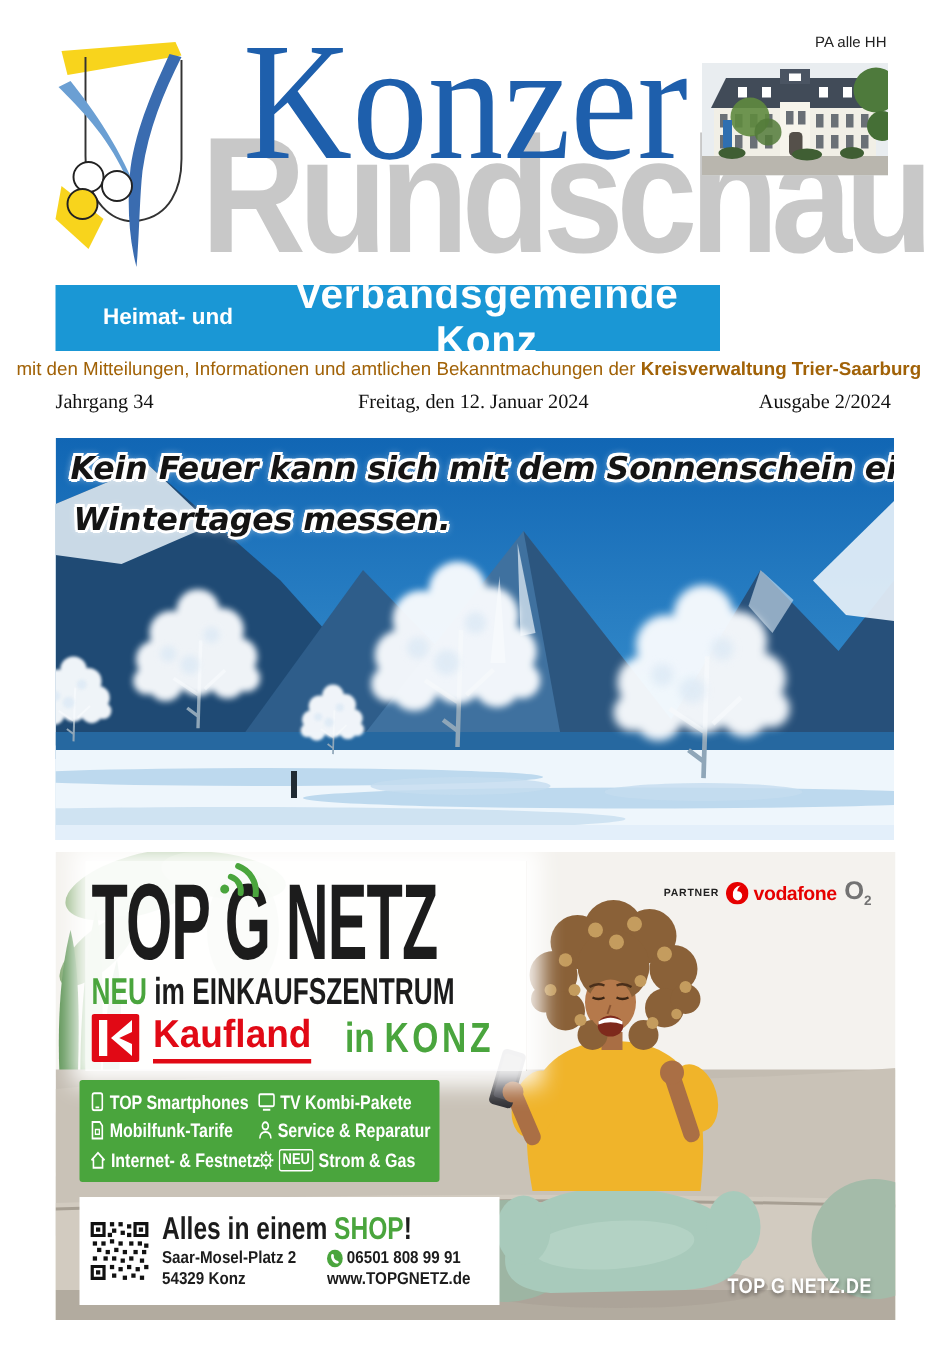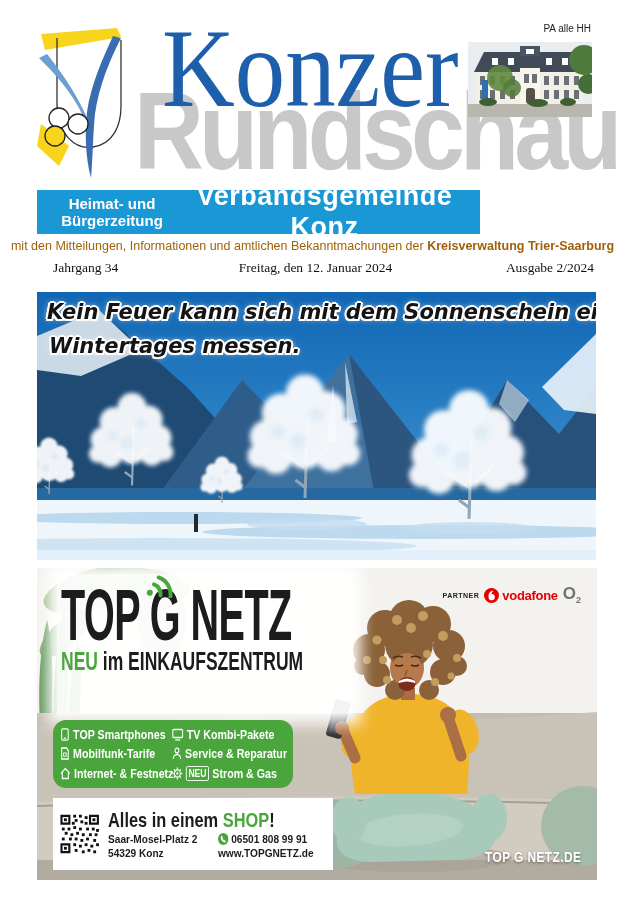--- a/index.html
+++ b/index.html
@@ -23,21 +23,21 @@
     display:flex;align-items:center;z-index:4;}
   .banner-label{width:150px;text-align:center;font-weight:700;font-size:15px;line-height:1.15;}
   .banner-title{flex:1;text-align:center;font-weight:700;font-size:27px;letter-spacing:.5px;
     padding-right:18px;}
 
   .subtitle{left:0;top:239px;width:625px;text-align:center;font-size:12.5px;color:#a16207;}
   .subtitle b{font-weight:700;}
 
   .dateline{left:37px;top:260px;width:557px;height:18px;
     font-family:"Liberation Serif",serif;font-size:13.5px;color:#111;}
-  .dateline .vol{position:absolute;left:16px;top:0;}
+  .dateline .vol{position:absolute;left:0;top:0;}
   .dateline .date{position:absolute;left:0;right:0;text-align:center;top:0;}
   .dateline .issue{position:absolute;right:0;top:0;}
 
   
   .hero{left:37px;top:292px;width:559px;height:268px;overflow:hidden;}
   .hero svg{display:block;width:100%;height:100%;}
   .quote{position:absolute;color:#141414;font-family:"DejaVu Sans",sans-serif;
     font-style:italic;font-weight:700;white-space:nowrap;
     text-shadow:-1.5px -1.5px 0 #fff,1.5px -1.5px 0 #fff,-1.5px 1.5px 0 #fff,
       1.5px 1.5px 0 #fff,0 -2px 0 #fff,0 2px 0 #fff,-2px 0 0 #fff,2px 0 0 #fff,
@@ -66,21 +66,21 @@
     color:#1c1c1c;transform:scaleX(.7);transform-origin:left top;white-space:nowrap;}
   .green-txt{color:#4aa53d;}
   .brand-row{position:absolute;left:24px;top:106px;display:flex;align-items:center;gap:9px;}
   .kaufland-word{font-size:26px;font-weight:700;color:#e10915;border-bottom:3px solid #e10915;
     padding-bottom:1px;transform:scaleX(.95);transform-origin:left center;white-space:nowrap;}
   .location{font-size:28px;font-weight:700;color:#4aa53d;
     transform:scaleX(.8);transform-origin:left center;white-space:nowrap;margin-left:8px;}
   .location .city{letter-spacing:3px;margin-left:8px;}
 
   .feature-box{position:absolute;left:16px;top:152px;width:240px;height:68px;
-    background:#4aa53d;border-radius:13px;padding:5px 7px;box-sizing:border-box;
+    background:#4aa53d;border-radius:2px;padding:5px 7px;box-sizing:border-box;
     display:grid;grid-template-rows:repeat(3,1fr);grid-template-columns:112px 1fr;
     grid-auto-flow:column;color:#fff;}
   .feature{display:flex;align-items:center;gap:4px;font-size:13px;font-weight:700;
     white-space:nowrap;transform:scaleX(.82);transform-origin:left center;}
   .feature svg{flex:0 0 auto;}
   .neu-badge{border:1.5px solid #fff;border-radius:2px;font-size:10.5px;font-weight:700;
     padding:0 2px;line-height:1.25;}
 
   .shop-box{position:absolute;left:16px;top:230px;width:280px;height:72px;background:#fff;
     box-sizing:border-box;padding:16px 6px;display:flex;align-items:center;gap:8px;}
@@ -159,21 +159,20 @@
     <g fill="#3f5e33">
         <ellipse cx="20" cy="60" rx="9" ry="4"></ellipse>
         <ellipse cx="70" cy="61" rx="10" ry="4"></ellipse>
         <ellipse cx="100" cy="60" rx="8" ry="4"></ellipse>
       </g>
   </svg>
 
   <div class="abs banner">
     <div class="banner-label">
       <div>Heimat- und</div>
-      <div>Bürgerzeitung</div>
     </div>
     <div class="banner-title">Verbandsgemeinde Konz</div>
   </div>
 
   <div class="abs subtitle">
     <span>mit den Mitteilungen, Informationen und amtlichen Bekanntmachungen der</span>
     <b>Kreisverwaltung Trier-Saarburg</b>
   </div>
 
   <div class="abs dateline">
@@ -341,20 +340,31 @@
     <div class="ad-headline">TOP G NETZ</div>
     <svg class="signal" viewBox="0 0 32 26">
       <g transform="rotate(14 8 20)" stroke="#4aa53d" fill="none" stroke-linecap="round">
         <circle cx="7" cy="21" r="3" fill="#4aa53d" stroke="none"></circle>
         <path d="M9,12 a10,10 0 0 1 9,9" stroke-width="4"></path>
         <path d="M12,4 a18,18 0 0 1 16,16" stroke-width="4"></path>
       </g>
     </svg>
     <div class="ad-subline">
       <span class="green-txt">NEU</span><span> im EINKAUFSZENTRUM</span>
+    </div>
+    <div class="brand-row">
+      <svg width="32" height="32" viewBox="0 0 32 32">
+        <rect width="32" height="32" rx="2" fill="#e10915"></rect>
+        <rect x="5" y="4" width="5.5" height="24" fill="#fff"></rect>
+        <polygon points="13,16 27,4 27,12 18.5,16 27,20 27,28" fill="#fff"></polygon>
+      </svg>
+      <span class="kaufland-word">Kaufland</span>
+      <span class="location">
+        <span>in</span><span class="city">KONZ</span>
+      </span>
     </div>
 
     <div class="feature-box">
       <div class="feature">
         <svg width="12" height="13" viewBox="0 0 12 13">
             <rect x="2" y="0.8" width="8" height="11.4" rx="1.5" fill="none" stroke="#fff" stroke-width="1.3"></rect>
             <line x1="4.5" y1="10.2" x2="7.5" y2="10.2" stroke="#fff" stroke-width="1.2"></line>
           </svg>
         <span>TOP Smartphones</span>
       </div>

